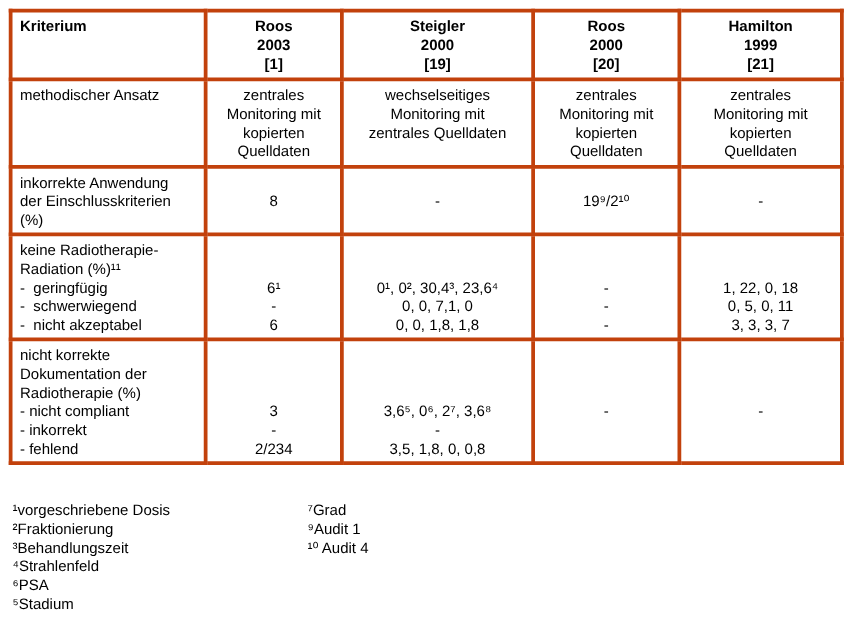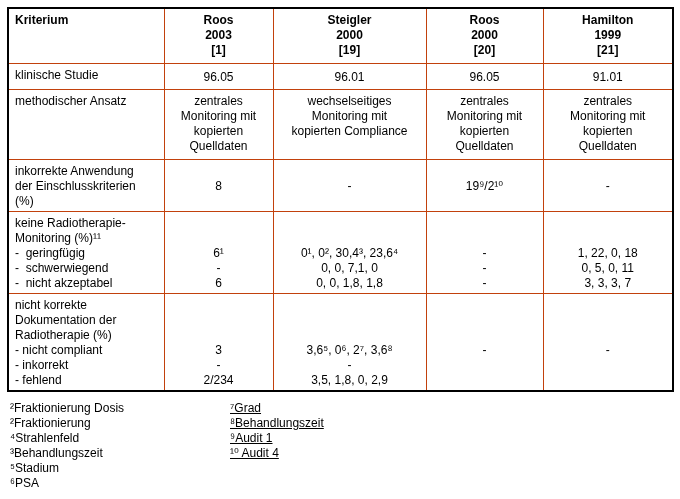--- a/index.html
+++ b/index.html
@@ -20,21 +20,21 @@
   table.comparison {
     position: absolute;
     left: 7px;
     top: 7px;
     border-collapse: collapse;
     table-layout: fixed;
     border: 2px solid #000000;
   }
   table.comparison th,
   table.comparison td {
-    border: 1px solid #c2410c;
+    border: 3px solid #c2410c;
     padding: 4px 6px 2px 6px;
     vertical-align: top;
     text-align: center;
     font-weight: normal;
     overflow: hidden;
   }
   table.comparison thead th {
     font-weight: bold;
   }
   table.comparison .crit {
@@ -57,21 +57,21 @@
     position: absolute;
     left: 10px;
     top: 401px;
     width: 660px;
   }
   .fn-col {
     position: absolute;
     top: 0;
   }
   .fn-left { left: 0; }
-  .fn-right { left: 220px; text-decoration: underline; }
+  .fn-right { left: 236px; }
 </style>
 </head>
 <body>
 
 <div class="page">
 
   <table class="comparison">
     <colgroup>
       <col style="width:156px">
       <col style="width:109px">
@@ -98,39 +98,32 @@
             <div class="line">[20]</div>
           </th>
         <th>
             <div class="line">Hamilton</div>
             <div class="line">1999</div>
             <div class="line">[21]</div>
           </th>
       </tr>
     </thead>
     <tbody>
-      <tr style="height:26px">
-        <td class="crit single">klinische Studie</td>
-        <td class="vmid single">96.05</td>
-        <td class="vmid single">96.01</td>
-        <td class="vmid single">96.05</td>
-        <td class="vmid single">91.01</td>
-      </tr>
       <tr style="height:70px">
         <td class="crit single">methodischer Ansatz</td>
         <td>
             <div class="line">zentrales</div>
             <div class="line">Monitoring mit</div>
             <div class="line">kopierten</div>
             <div class="line">Quelldaten</div>
           </td>
         <td>
             <div class="line">wechselseitiges</div>
             <div class="line">Monitoring mit</div>
-            <div class="line">kopierten Compliance</div>
+            <div class="line">zentrales Quelldaten</div>
           </td>
         <td>
             <div class="line">zentrales</div>
             <div class="line">Monitoring mit</div>
             <div class="line">kopierten</div>
             <div class="line">Quelldaten</div>
           </td>
         <td>
             <div class="line">zentrales</div>
             <div class="line">Monitoring mit</div>
@@ -145,21 +138,21 @@
             <div class="line">(%)</div>
           </td>
         <td class="vmid single">8</td>
         <td class="vmid single">-</td>
         <td class="vmid single">19⁹/2¹⁰</td>
         <td class="vmid single">-</td>
       </tr>
       <tr style="height:78px">
         <td class="crit">
             <div class="line">keine Radiotherapie-</div>
-            <div class="line">Monitoring (%)¹¹</div>
+            <div class="line">Radiation (%)¹¹</div>
             <div class="line">-  geringfügig</div>
             <div class="line">-  schwerwiegend</div>
             <div class="line">-  nicht akzeptabel</div>
           </td>
         <td>
             <div class="line"></div>
             <div class="line"></div>
             <div class="line">6¹</div>
             <div class="line">-</div>
             <div class="line">6</div>
@@ -202,21 +195,21 @@
             <div class="line">3</div>
             <div class="line">-</div>
             <div class="line">2/234</div>
           </td>
         <td>
             <div class="line"></div>
             <div class="line"></div>
             <div class="line"></div>
             <div class="line">3,6⁵, 0⁶, 2⁷, 3,6⁸</div>
             <div class="line">-</div>
-            <div class="line">3,5, 1,8, 0, 2,9</div>
+            <div class="line">3,5, 1,8, 0, 0,8</div>
           </td>
         <td>
             <div class="line"></div>
             <div class="line"></div>
             <div class="line"></div>
             <div class="line">-</div>
             <div class="line"></div>
             <div class="line"></div>
           </td>
         <td>
@@ -226,28 +219,27 @@
             <div class="line">-</div>
             <div class="line"></div>
             <div class="line"></div>
           </td>
       </tr>
     </tbody>
   </table>
 
   <div class="footnotes">
     <div class="fn-col fn-left">
-        <div class="line">²Fraktionierung Dosis</div>
+        <div class="line">¹vorgeschriebene Dosis</div>
         <div class="line">²Fraktionierung</div>
+        <div class="line">³Behandlungszeit</div>
         <div class="line">⁴Strahlenfeld</div>
-        <div class="line">³Behandlungszeit</div>
+        <div class="line">⁶PSA</div>
         <div class="line">⁵Stadium</div>
-        <div class="line">⁶PSA</div>
       </div>
     <div class="fn-col fn-right">
         <div class="line">⁷Grad</div>
-        <div class="line">⁸Behandlungszeit</div>
         <div class="line">⁹Audit 1</div>
         <div class="line">¹⁰ Audit 4</div>
       </div>
   </div>
 
 </div>
 
 </body></html>

